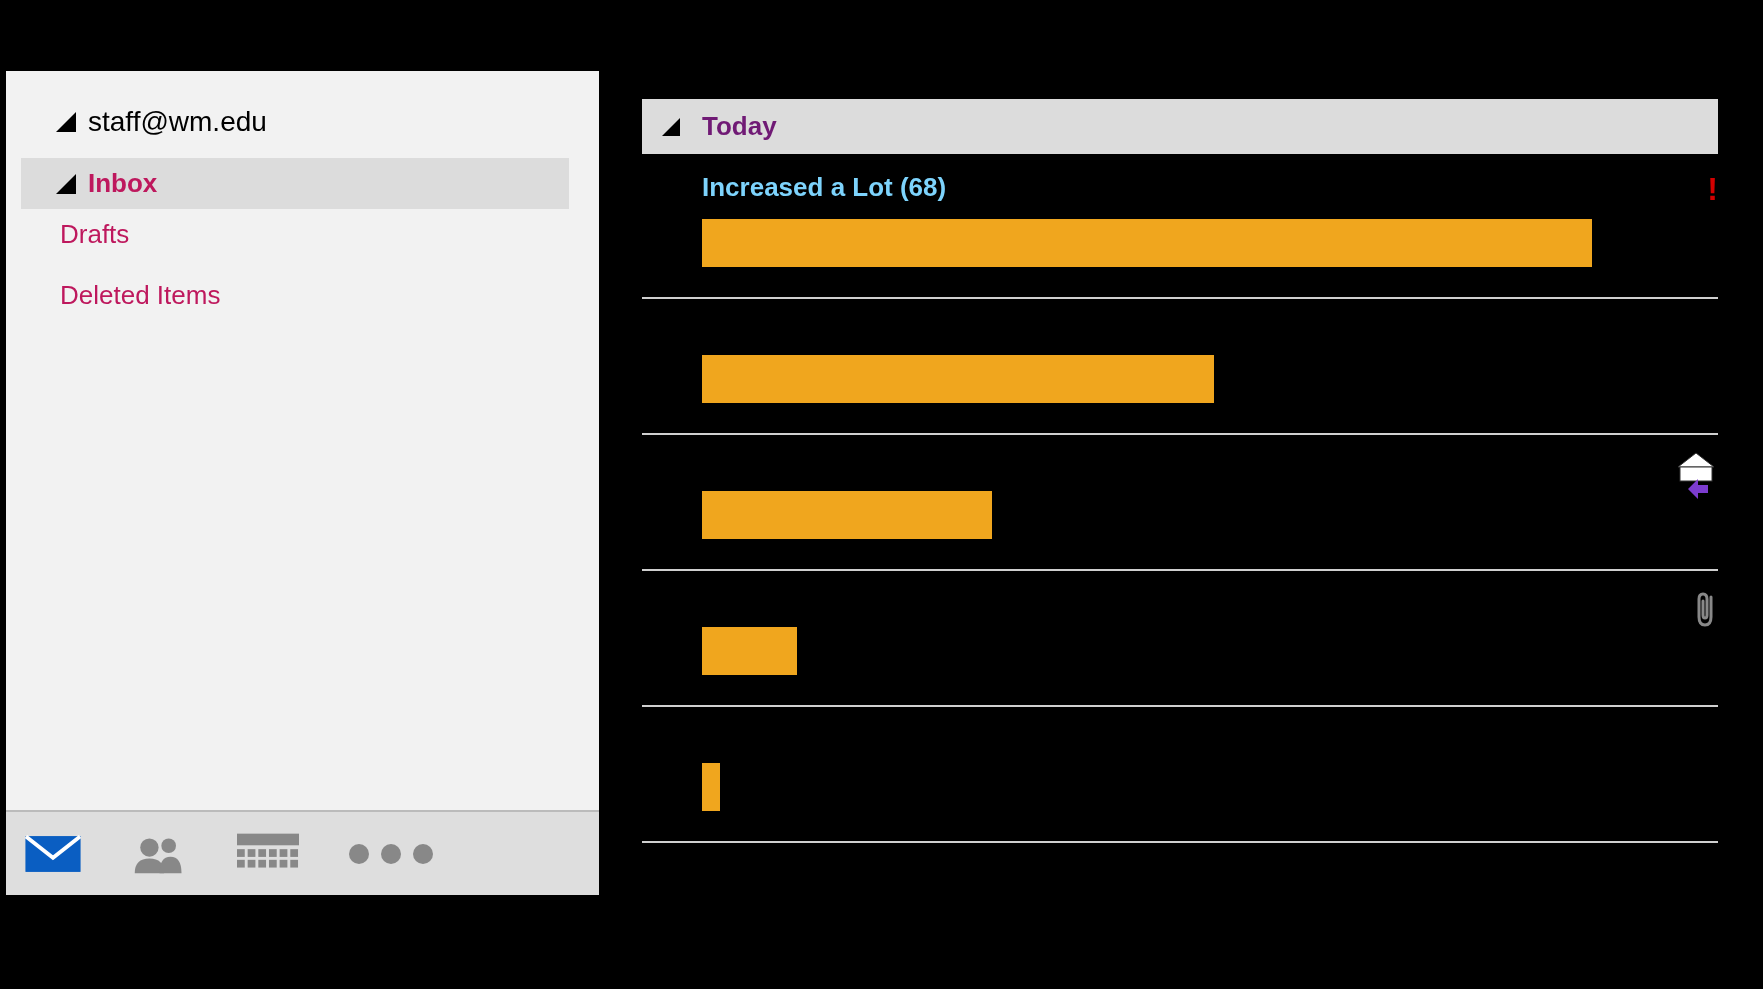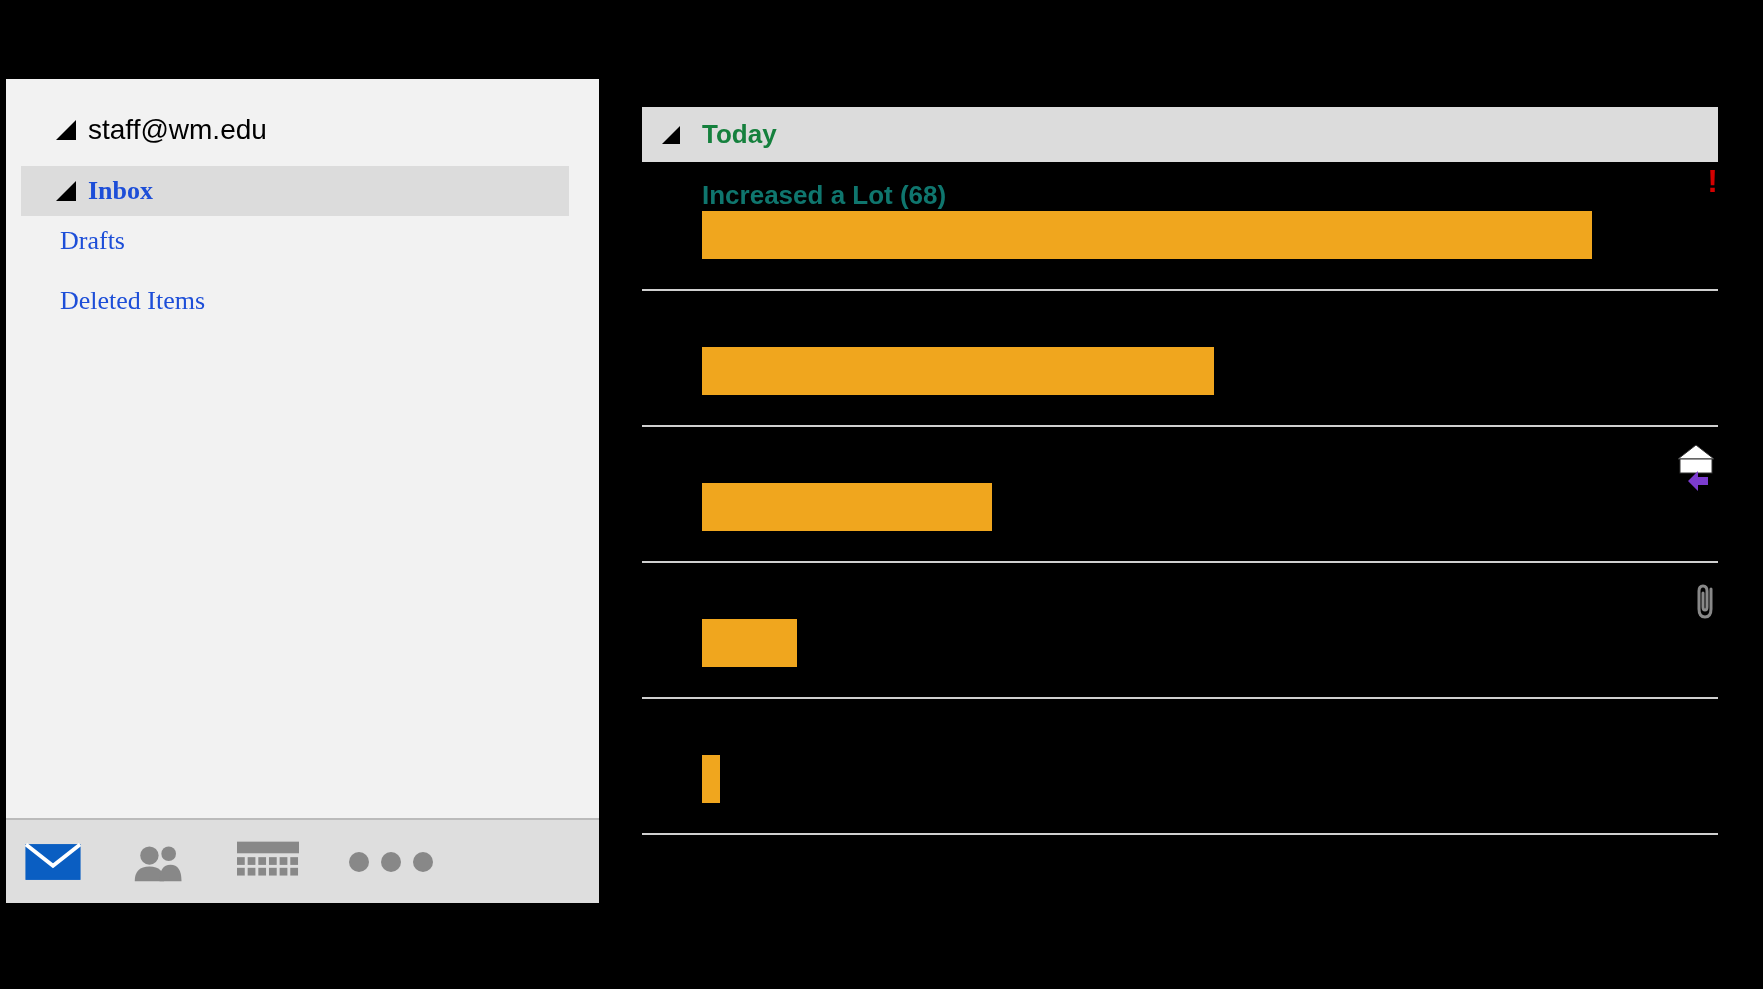--- a/index.html
+++ b/index.html
@@ -9,21 +9,21 @@
     }
     body {
       font-family: "Segoe UI", Arial, sans-serif;
       background: #000;
       width: 1763px;
       height: 989px;
       overflow: hidden;
     }
     .app-window {
       position: absolute;
-      top: 76px;
+      top: 68px;
       left: 3px;
       width: 1758px;
       height: 830px;
       background: #000;
       border: 3px solid #000;
       display: flex;
     }
     .sidebar {
       width: 596px;
       height: 100%;
@@ -52,23 +52,22 @@
       border-left: 20px solid transparent;
       border-bottom: 20px solid #000;
       margin-right: 12px;
       display: inline-block;
     }
     .folder-item {
       display: flex;
       align-items: center;
       padding: 10px 0 10px 50px;
       font-size: 26px;
-      color: #1d4ed8;
+      color: #be185d;
       cursor: pointer;
-      font-family: Liberation Serif, serif;
     }
     .folder-item.selected {
       background: #dcdcdc;
       margin-left: 15px;
       margin-right: 30px;
       font-weight: 600;
       padding-left: 35px;
     }
     .folder-item.selected .triangle {
       margin-right: 12px;
@@ -110,34 +109,34 @@
       padding: 28px 40px 0 40px;
       position: relative;
     }
     .date-header {
       background: #dcdcdc;
       display: flex;
       align-items: center;
       padding: 12px 20px;
       font-size: 26px;
       font-weight: 600;
-      color: #15803d;
+      color: #701a75;
       margin-bottom: 18px;
     }
     .date-header .triangle {
       border-left: 18px solid transparent;
       border-bottom: 18px solid #000;
       margin-right: 22px;
     }
     .category-label {
-      color: #0f766e;
+      color: #7dd3fc;
       font-size: 26px;
       font-weight: 700;
       margin-left: 60px;
-      margin-bottom: 0;
+      margin-bottom: 16px;
     }
     .email-row {
       position: relative;
       padding: 0 0 30px 60px;
       border-bottom: 2px solid #cfcfcf;
       margin-bottom: 28px;
     }
     .email-row:last-child {
       margin-bottom: 0;
     }

